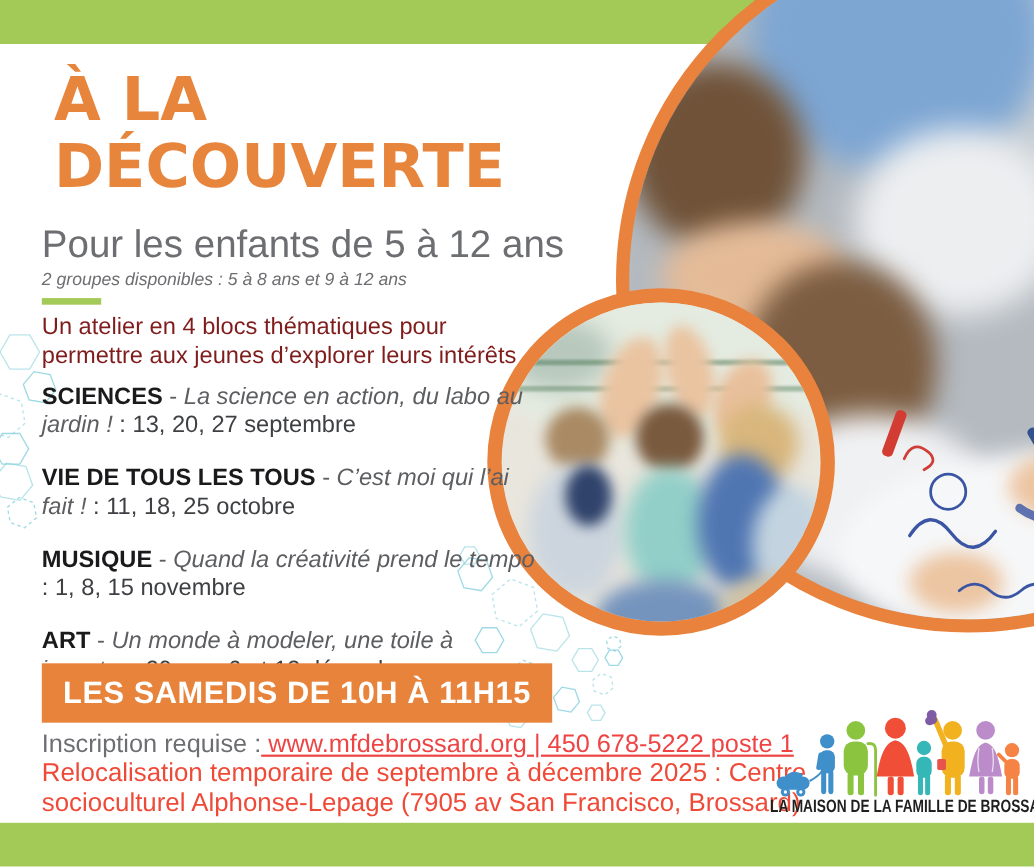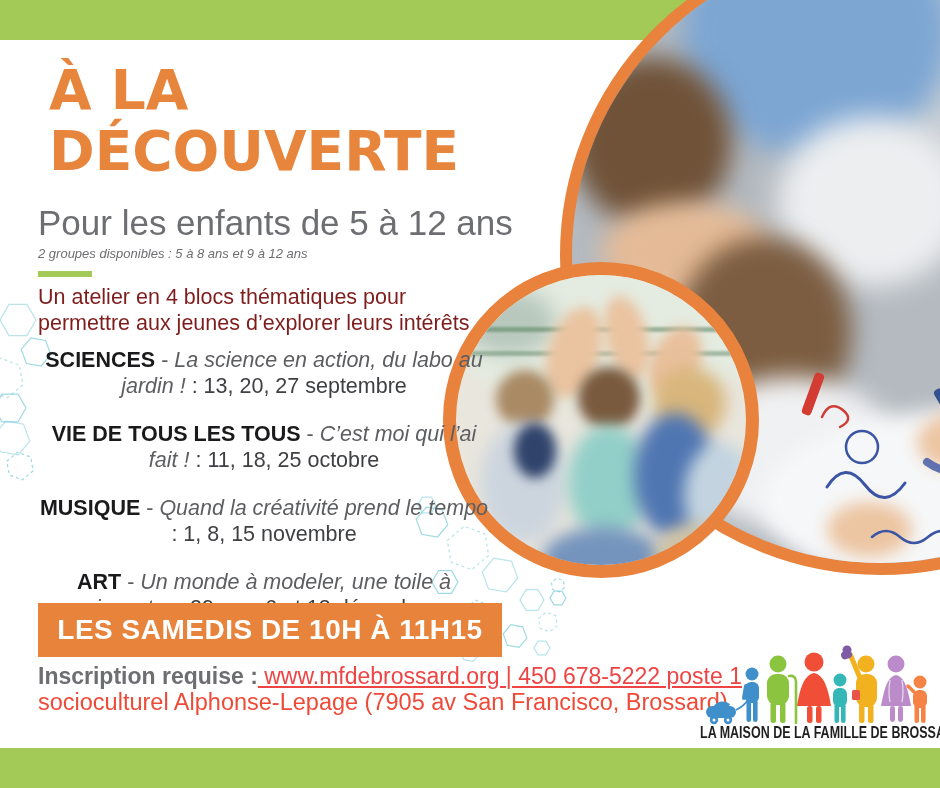--- a/index.html
+++ b/index.html
@@ -30,41 +30,41 @@
   .txt{position:absolute;z-index:5;}
   #title{
     left:36px;top:60px;width:560px;color:#e8853c;
     font-family:"DejaVu Sans",sans-serif;font-weight:bold;
     font-size:55px;line-height:61px;letter-spacing:0px;margin-left:13px;
   }
   #subtitle{
     left:38px;top:203px;width:600px;color:#6d6e71;font-weight:normal;font-size:35px;
   }
   #groups-note{
-    left:38px;top:246px;width:560px;color:#6d6e71;font-style:italic;font-size:13px;
+    left:38px;top:246px;width:560px;color:#6d6e71;font-style:italic;font-size:16px;
   }
   #divider{position:absolute;left:38px;top:271px;width:54px;height:6px;background:#a3c956;z-index:5;}
   #intro{
     left:38px;top:284px;width:452px;color:#7f1d1d;font-size:21.5px;line-height:26px;
   }
   #blocks{left:38px;top:347px;width:452px;}
-  .block-item{margin:0 0 22px 0;font-size:21.5px;line-height:26px;text-align:center;}
+  .block-item{margin:0 0 22px 0;font-size:21.5px;line-height:26px;}
   .block-name{color:#1a1a1c;font-weight:bold;}
   .block-sep{color:#5d5e61;}
   .block-desc{color:#5d5e61;font-style:italic;}
   .block-dates{color:#3f4043;}
   
   #banner{
     position:absolute;left:38px;top:603px;width:464px;height:54px;background:#e8833c;z-index:5;
     display:flex;align-items:center;justify-content:center;
     color:#ffffff;font-weight:bold;font-size:28px;letter-spacing:0.5px;
   }
   
   #inscription{left:38px;top:663px;width:720px;font-size:23px;white-space:nowrap;}
-  #inscription .label{color:#6d6e71;font-weight:bold;}
+  #inscription .label{color:#6d6e71;font-weight:normal;}
   #inscription .value{color:#ef4444;text-decoration:underline;}
   #relocation{left:38px;top:689px;width:740px;color:#ef4a38;font-size:23.5px;line-height:27px;}
   
   #logo{position:absolute;left:704px;top:644px;width:236px;z-index:7;}
   #logo svg{display:block;}
   #logo-text{
     position:absolute;left:700px;top:724px;width:240px;z-index:7;
     text-align:center;color:#1f1f1f;font-weight:bold;font-size:12.5px;white-space:nowrap;
     transform:scaleY(1.3);transform-origin:top center;letter-spacing:0px;
   }
@@ -162,20 +162,21 @@
     <p class="block-item"><span class="block-name">MUSIQUE</span><span class="block-sep"> - </span><span class="block-desc">Quand la créativité prend le tempo</span><span class="block-dates"> : 1, 8, 15 novembre</span></p>
     <p class="block-item"><span class="block-name">ART</span><span class="block-sep"> - </span><span class="block-desc">Un monde à modeler, une toile à inventer</span><span class="block-dates"> : 29 nov, 6 et 13 décembre</span></p>
   </div>
 
   <div id="banner">LES SAMEDIS DE 10H À 11H15</div>
 
   <div id="inscription" class="txt">
     <span class="label">Inscription requise :</span><span class="value"> www.mfdebrossard.org | 450 678-5222 poste 1</span>
   </div>
   <div id="relocation" class="txt">
+    <div>Relocalisation temporaire de septembre à décembre 2025 : Centre</div>
     <div>socioculturel Alphonse-Lepage (7905 av San Francisco, Brossard)</div>
   </div>
 
   <div id="logo">
     <svg width="236" height="84" viewBox="0 0 236 84">
 
       <g fill="#3f8fcb">
         <rect x="2" y="62" width="30" height="12" rx="6"></rect>
         <path d="M9 63 q7 -9 17 -3 l-2 4 z"></path>
         <circle cx="10" cy="76" r="4.2"></circle>

